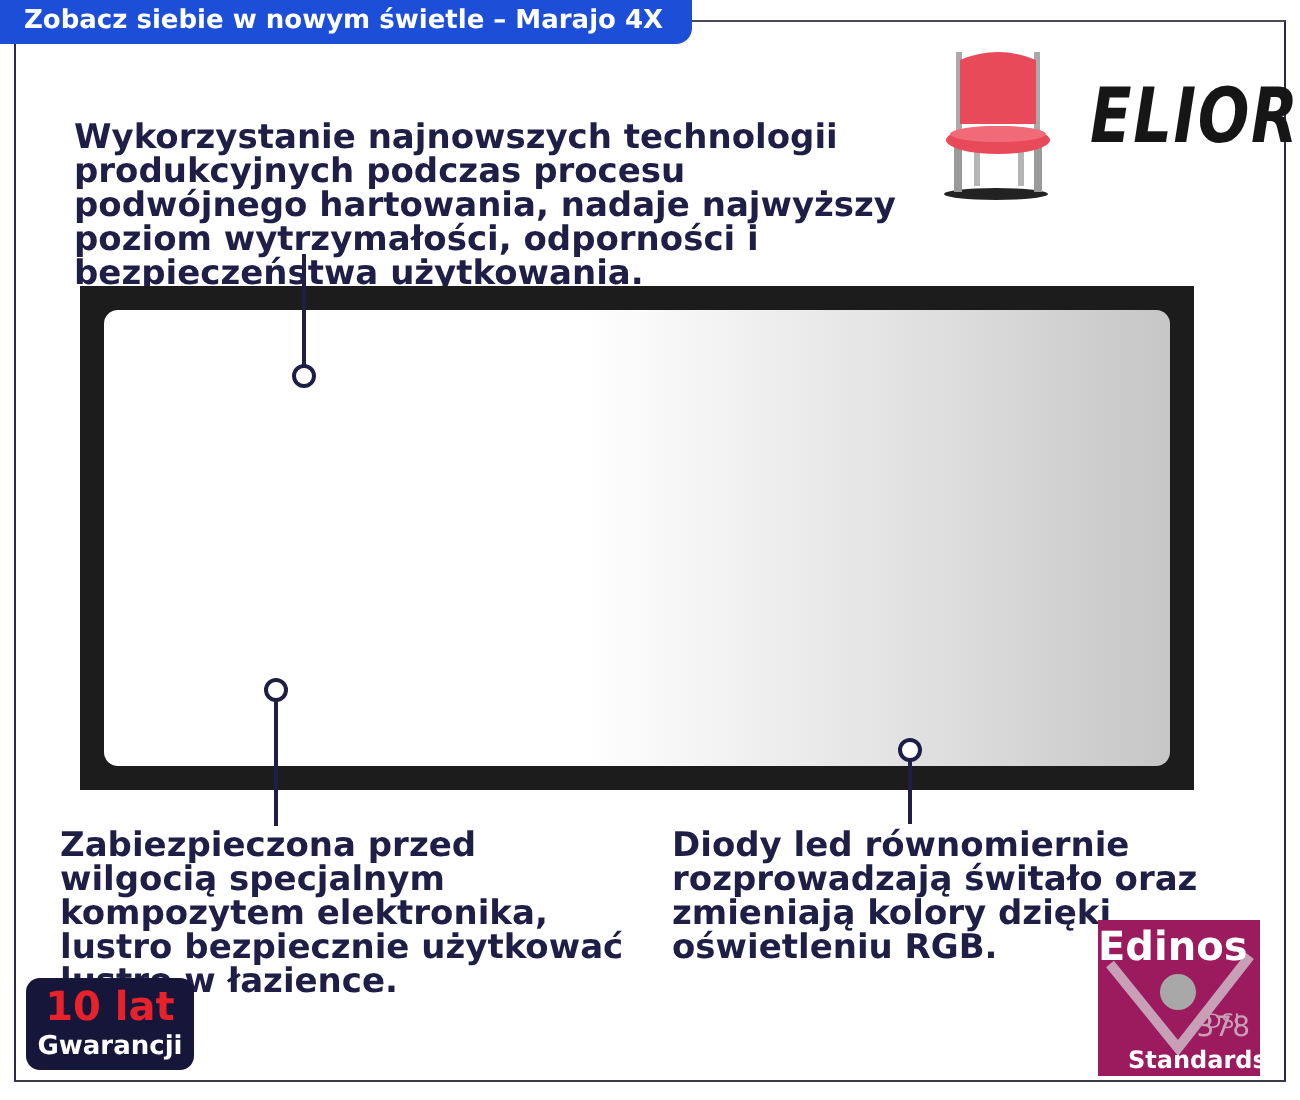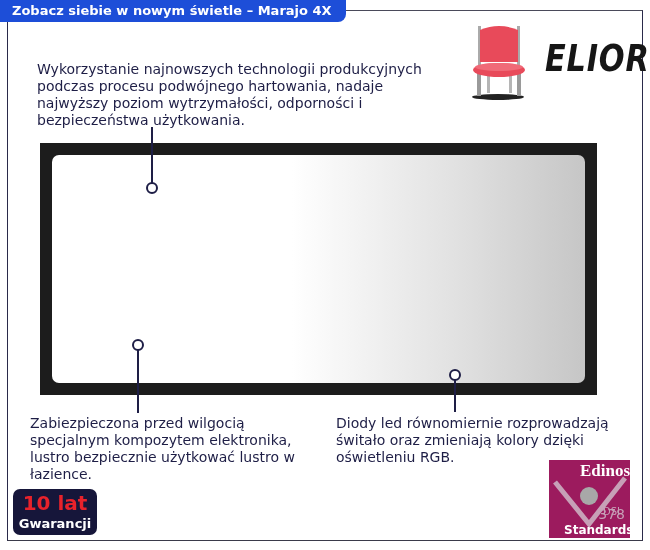--- a/index.html
+++ b/index.html
@@ -4,21 +4,21 @@
 <style>
   html, body { margin:0; padding:0; }
   body { width:650px; height:550px; background:#ffffff; position:relative; overflow:hidden;
          font-family:"DejaVu Sans", "Liberation Sans", sans-serif; }
   .page-border { position:absolute; left:7px; top:10px; width:636px; height:531px;
                  border-left:1px solid #2a2a4a; border-right:1.5px solid #2a2a4a;
                  border-bottom:1.5px solid #3a3a4a; border-top:1px solid #4a4a5a; box-sizing:border-box; }
   .title-tab { position:absolute; left:0; top:0; height:22px; padding:0 14px 0 12px;
                background:#1d4ed8; color:#ffffff; font-weight:bold; font-size:13px;
                line-height:22px; border-bottom-right-radius:8px; white-space:nowrap; }
-  .desc { position:absolute; color:#1e1e46; font-weight:normal; font-size:14px; line-height:17px; }
+  .desc { position:absolute; color:#1e1e46; font-weight:bold; font-size:17px; line-height:17px; }
   #desc-top { left:37px; top:61px; width:420px; }
   #desc-left { left:30px; top:415px; width:290px; }
   #desc-right { left:336px; top:415px; width:300px; }
   .mirror-frame { position:absolute; left:40px; top:143px; width:557px; height:252px;
                   background:#1c1c1c; box-sizing:border-box; }
   .mirror-glass { position:absolute; left:12px; top:12px; right:12px; bottom:12px;
                   border-radius:7px;
                   background:linear-gradient(90deg,#ffffff 0%,#ffffff 45%,#e2e2e2 75%,#c6c6c6 100%); }
   .callout-line { position:absolute; width:1.5px; background:#1e1e46; }
   .callout-dot { position:absolute; width:8px; height:8px; border:2.5px solid #1e1e46;
@@ -26,22 +26,22 @@
   .logo-elior { position:absolute; left:465px; top:18px; width:175px; height:85px;font-style:italic; }
   .logo-elior .word { position:absolute; left:80px; top:18px; font-family:"DejaVu Sans", sans-serif;
                       font-size:38px; font-weight:bold; color:#161616; letter-spacing:1px;
                       transform:scaleX(0.8); transform-origin:left center; }
   .badge-warranty { position:absolute; left:13px; top:489px; width:84px; height:46px;
                     background:#16163a; border-radius:7px; text-align:center; }
   .badge-warranty .years { color:#e8222b; font-size:20px; font-weight:bold; line-height:24px; margin-top:2px; }
   .badge-warranty .label { color:#ffffff; font-size:13px; font-weight:bold; line-height:18px; }
   .badge-edinos { position:absolute; left:549px; top:460px; width:81px; height:78px;
                   background:#9c1b5e; overflow:hidden; }
-  .badge-edinos .brand { position:absolute; left:0; right:0; top:1px; text-align:right;
-                         color:#ffffff; font-size:17px; font-weight:bold;font-family:Liberation Serif, serif; }
+  .badge-edinos .brand { position:absolute; left:0; right:0; top:1px; text-align:left;
+                         color:#ffffff; font-size:20px; font-weight:bold; }
   .badge-edinos .std { position:absolute; left:0; right:0; bottom:1px; text-align:center;
                        color:#ffffff; font-size:12px; font-weight:bold;padding-left:15px; }
   .badge-edinos .dsi { position:absolute; left:6px; top:46px; color:#c7a0b7; font-size:10px;margin-left:48px; }
   .badge-edinos .num { position:absolute; right:5px; top:46px; color:#c7a0b7; font-size:14px; }
 </style>
 </head>
 <body>
 
 <div class="page-border"></div>
 

